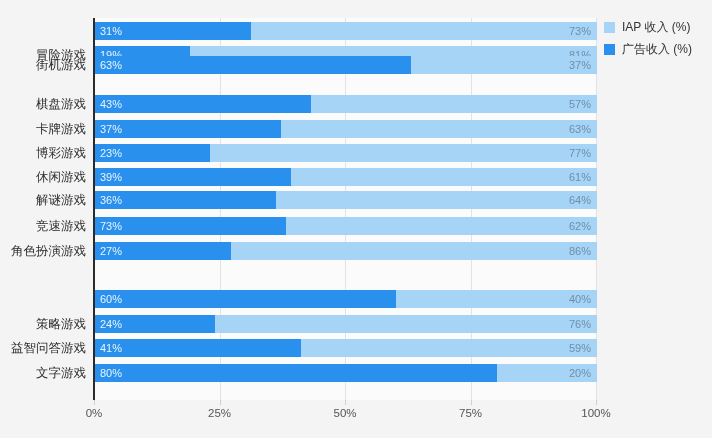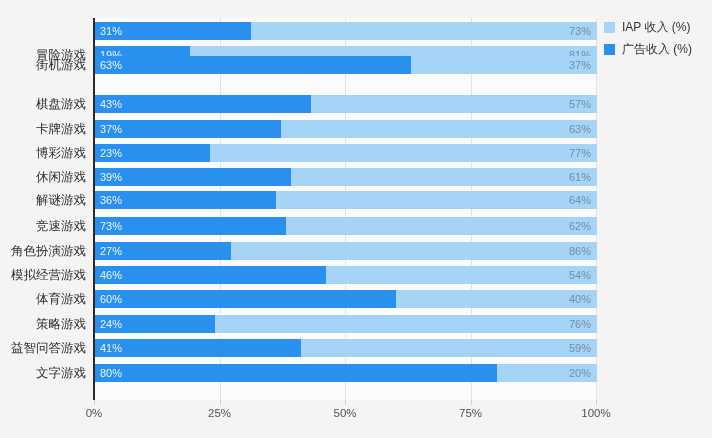--- a/index.html
+++ b/index.html
@@ -264,31 +264,21 @@
       </div>
       <div class="bar-row" style="top: 238.6px;">
         <div class="cat-label">角色扮演游戏</div>
         <div class="bar-track">
           <div class="seg seg-primary" style="width: 135.54px; background: rgb(42, 144, 238);"></div>
           <div class="seg seg-secondary" style="left: 135.54px; width: 366.46px; background: rgb(165, 212, 247);"></div>
           <div class="seg-label label-primary">27%</div>
           <div class="seg-label label-secondary">86%</div>
         </div>
       </div>
-      <div class="bar-row" style="top: 263px;">
-        <div class="cat-label">模拟经营游戏</div>
-        <div class="bar-track">
-          <div class="seg seg-primary" style="width: 230.92px; background: rgb(42, 144, 238);"></div>
-          <div class="seg seg-secondary" style="left: 230.92px; width: 271.08px; background: rgb(165, 212, 247);"></div>
-          <div class="seg-label label-primary">46%</div>
-          <div class="seg-label label-secondary">54%</div>
-        </div>
-      </div>
       <div class="bar-row" style="top: 287.4px;">
-        <div class="cat-label">体育游戏</div>
         <div class="bar-track">
           <div class="seg seg-primary" style="width: 301.2px; background: rgb(42, 144, 238);"></div>
           <div class="seg seg-secondary" style="left: 301.2px; width: 200.8px; background: rgb(165, 212, 247);"></div>
           <div class="seg-label label-primary">60%</div>
           <div class="seg-label label-secondary">40%</div>
         </div>
       </div>
       <div class="bar-row" style="top: 311.8px;">
         <div class="cat-label">策略游戏</div>
         <div class="bar-track">

